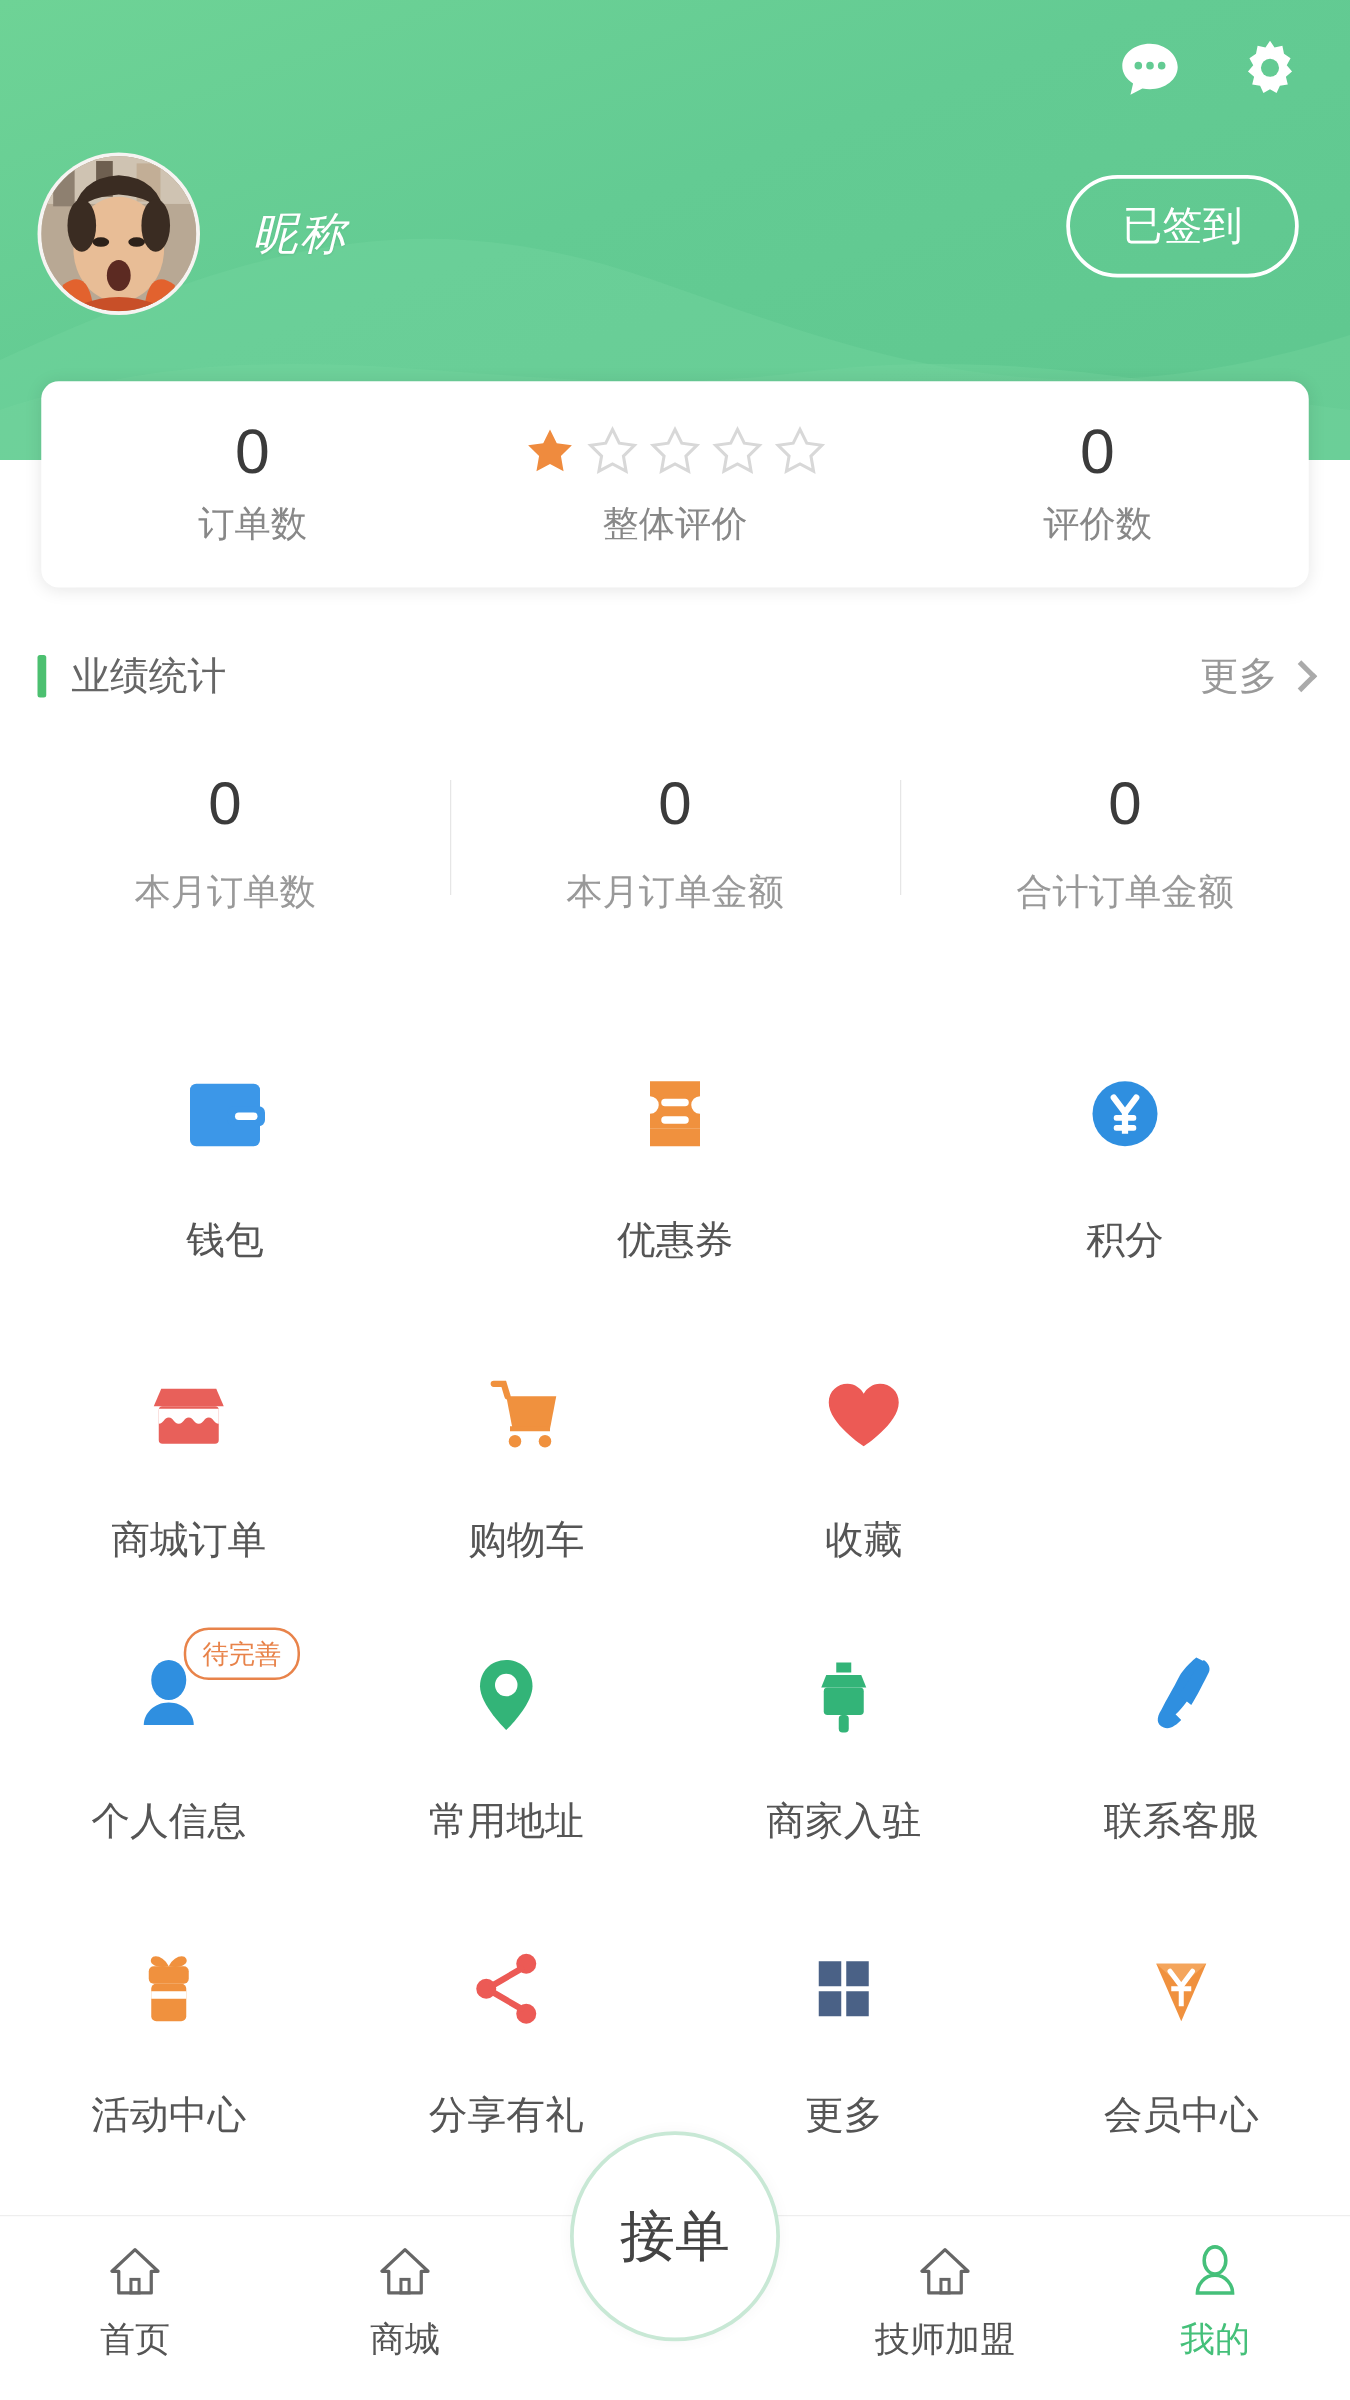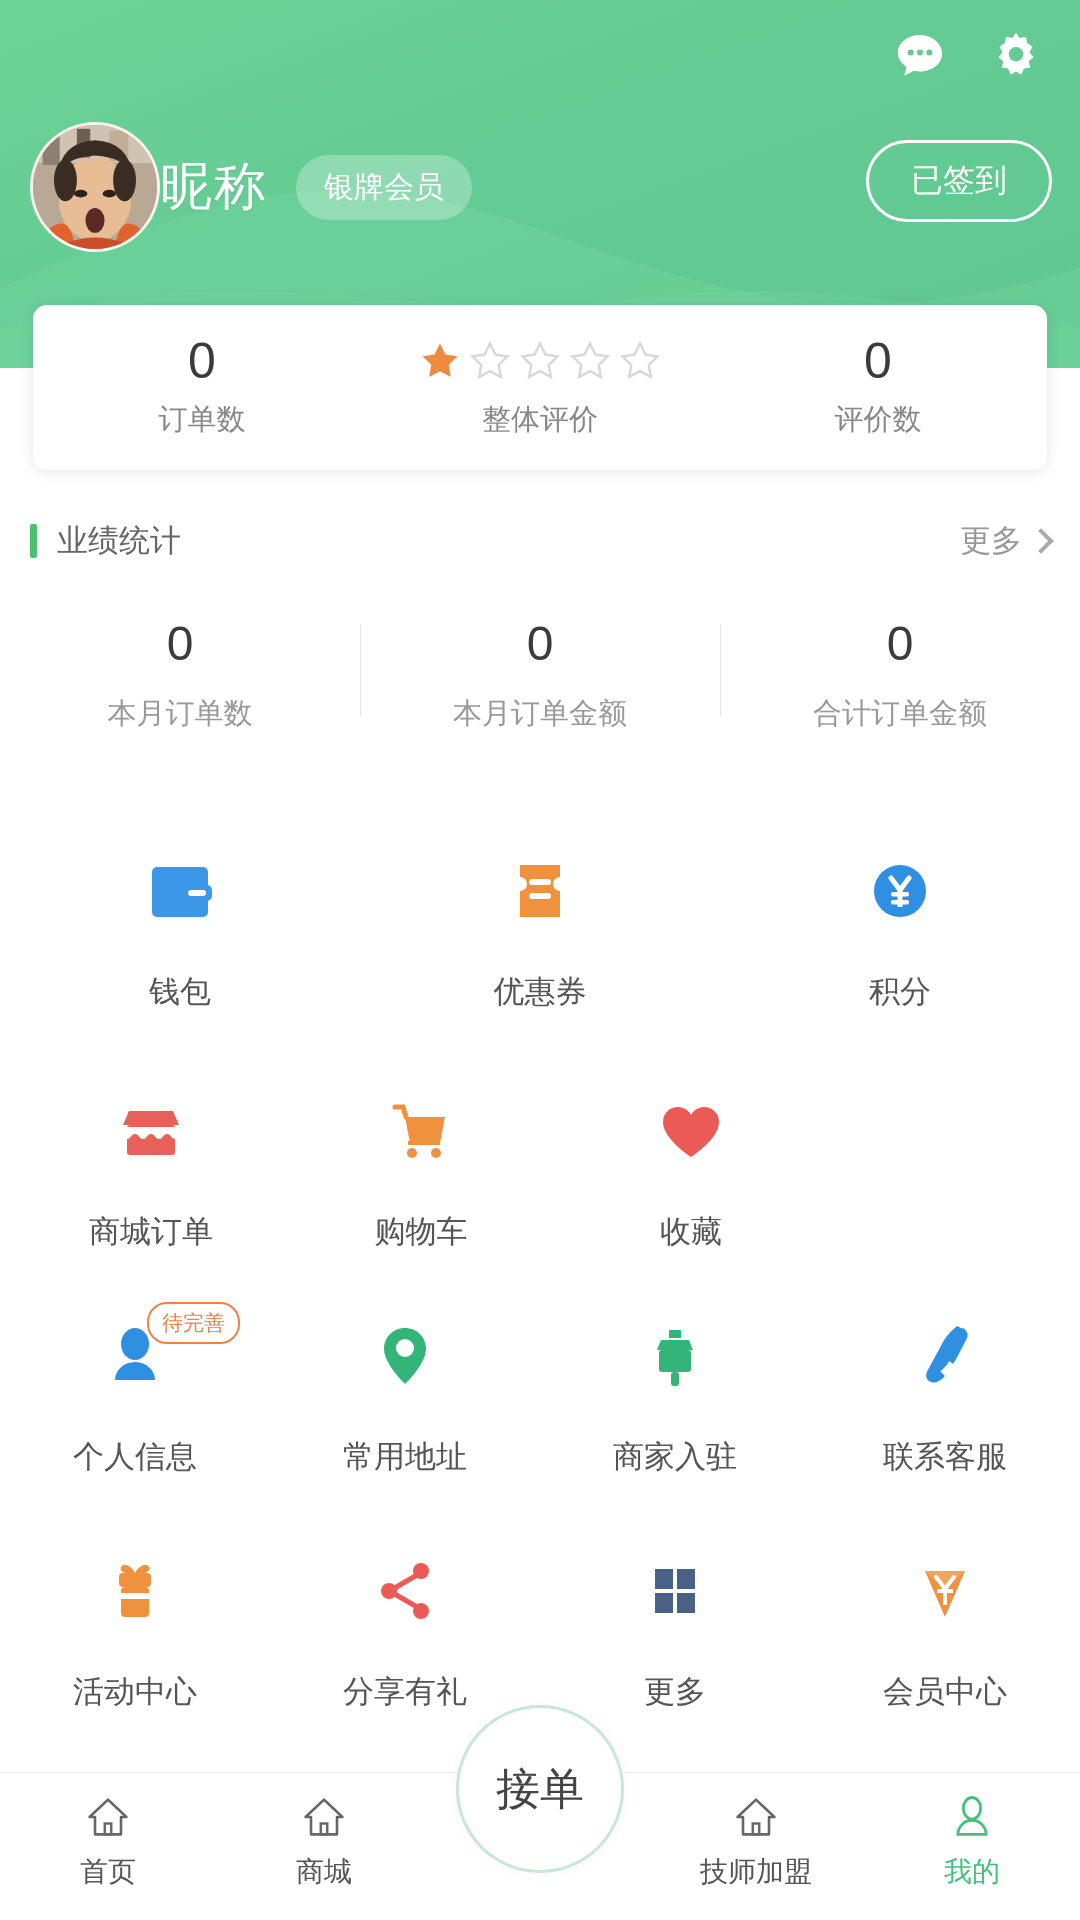--- a/index.html
+++ b/index.html
@@ -33,32 +33,32 @@
     display: flex; align-items: center; z-index: 5;
   }
   .avatar {
     width: 130px; height: 130px; border-radius: 50%;
     border: 3px solid rgba(255,255,255,0.85);
     overflow: hidden; flex: none;
     background: #c4b7a8; position: relative;
   }
   .avatar svg { display: block; width: 100%; height: 100%; }
   .nickname {
-    color: #ffffff; font-size: 52px; 
-    letter-spacing: 2px; text-shadow: 0 1px 2px rgba(0,0,0,0.08);
+    color: #ffffff; font-size: 36px; margin-left: 42px;
+    letter-spacing: 2px; text-shadow: 0 1px 2px rgba(0,0,0,0.08); font-style: italic;
   }
   .member-badge {
     margin-left: 28px;
     background: rgba(255,255,255,0.28);
     color: #ffffff; font-size: 30px;
     padding: 12px 28px; border-radius: 34px;
     white-space: nowrap;
   }
   .signin-btn {
-    position: absolute; right: 28px; top: 140px;
+    position: absolute; right: 41px; top: 140px;
     border: 3px solid #ffffff; color: #ffffff;
     font-size: 32px; padding: 16px 42px;
     border-radius: 44px; background: transparent;
     white-space: nowrap; z-index: 5;
   }
 
   
   .stats-card {
     position: absolute; left: 33px; top: 305px;
     width: 1014px; height: 165px;
@@ -188,21 +188,20 @@
           <ellipse cx="96" cy="58" rx="12" ry="22" fill="#3a2c22"></ellipse>
           <ellipse cx="50" cy="72" rx="7" ry="4" fill="#2c2119"></ellipse>
           <ellipse cx="80" cy="72" rx="7" ry="4" fill="#2c2119"></ellipse>
           <ellipse cx="65" cy="100" rx="10" ry="13" fill="#5c2a22"></ellipse>
           <path d="M18 108 Q40 92 44 130 L18 130z" fill="#e2622e"></path>
           <path d="M112 108 Q90 92 86 130 L112 130z" fill="#e2622e"></path>
           <path d="M34 124 Q65 112 96 124 L96 130 L34 130z" fill="#c84f28"></path>
         </svg>
       </div>
       <div class="nickname">昵称</div>
-      <div class="member-badge">银牌会员</div>
     </div>
 
     <div class="signin-btn">已签到</div>
   </div>
 
   <div class="stats-card">
     <div class="stat-col">
       <div class="stat-value">0</div>
       <div class="stat-label">订单数</div>
     </div>

